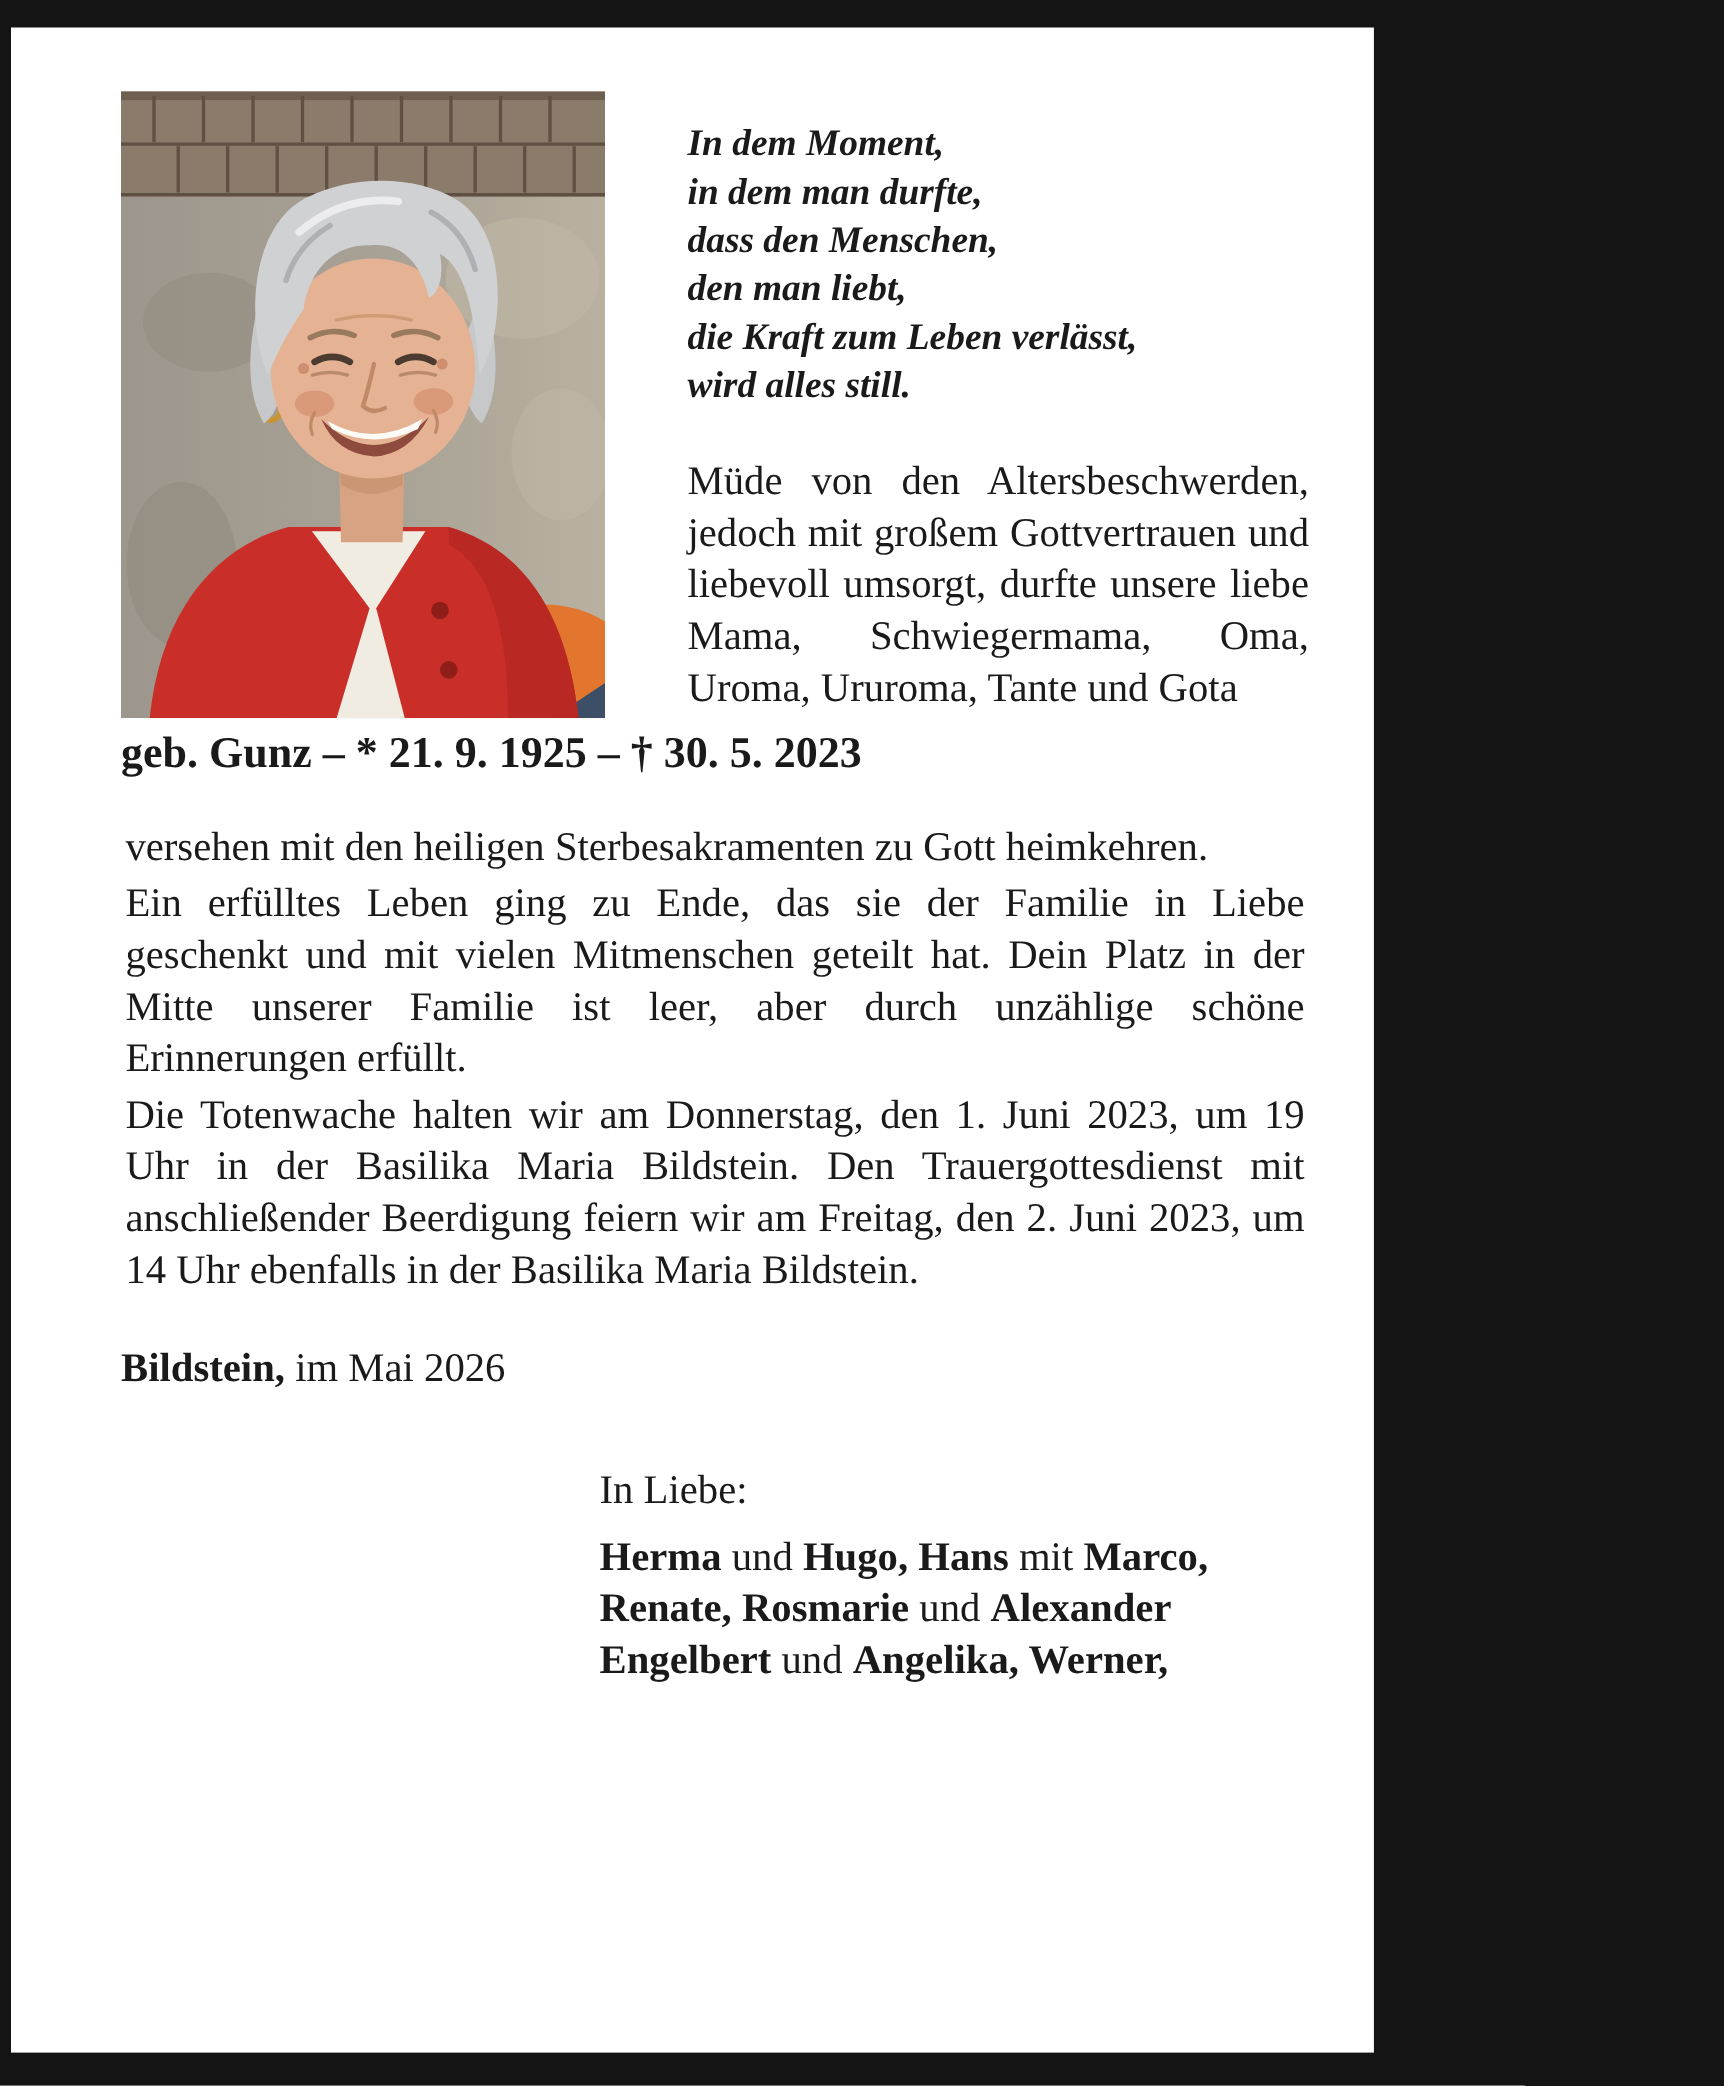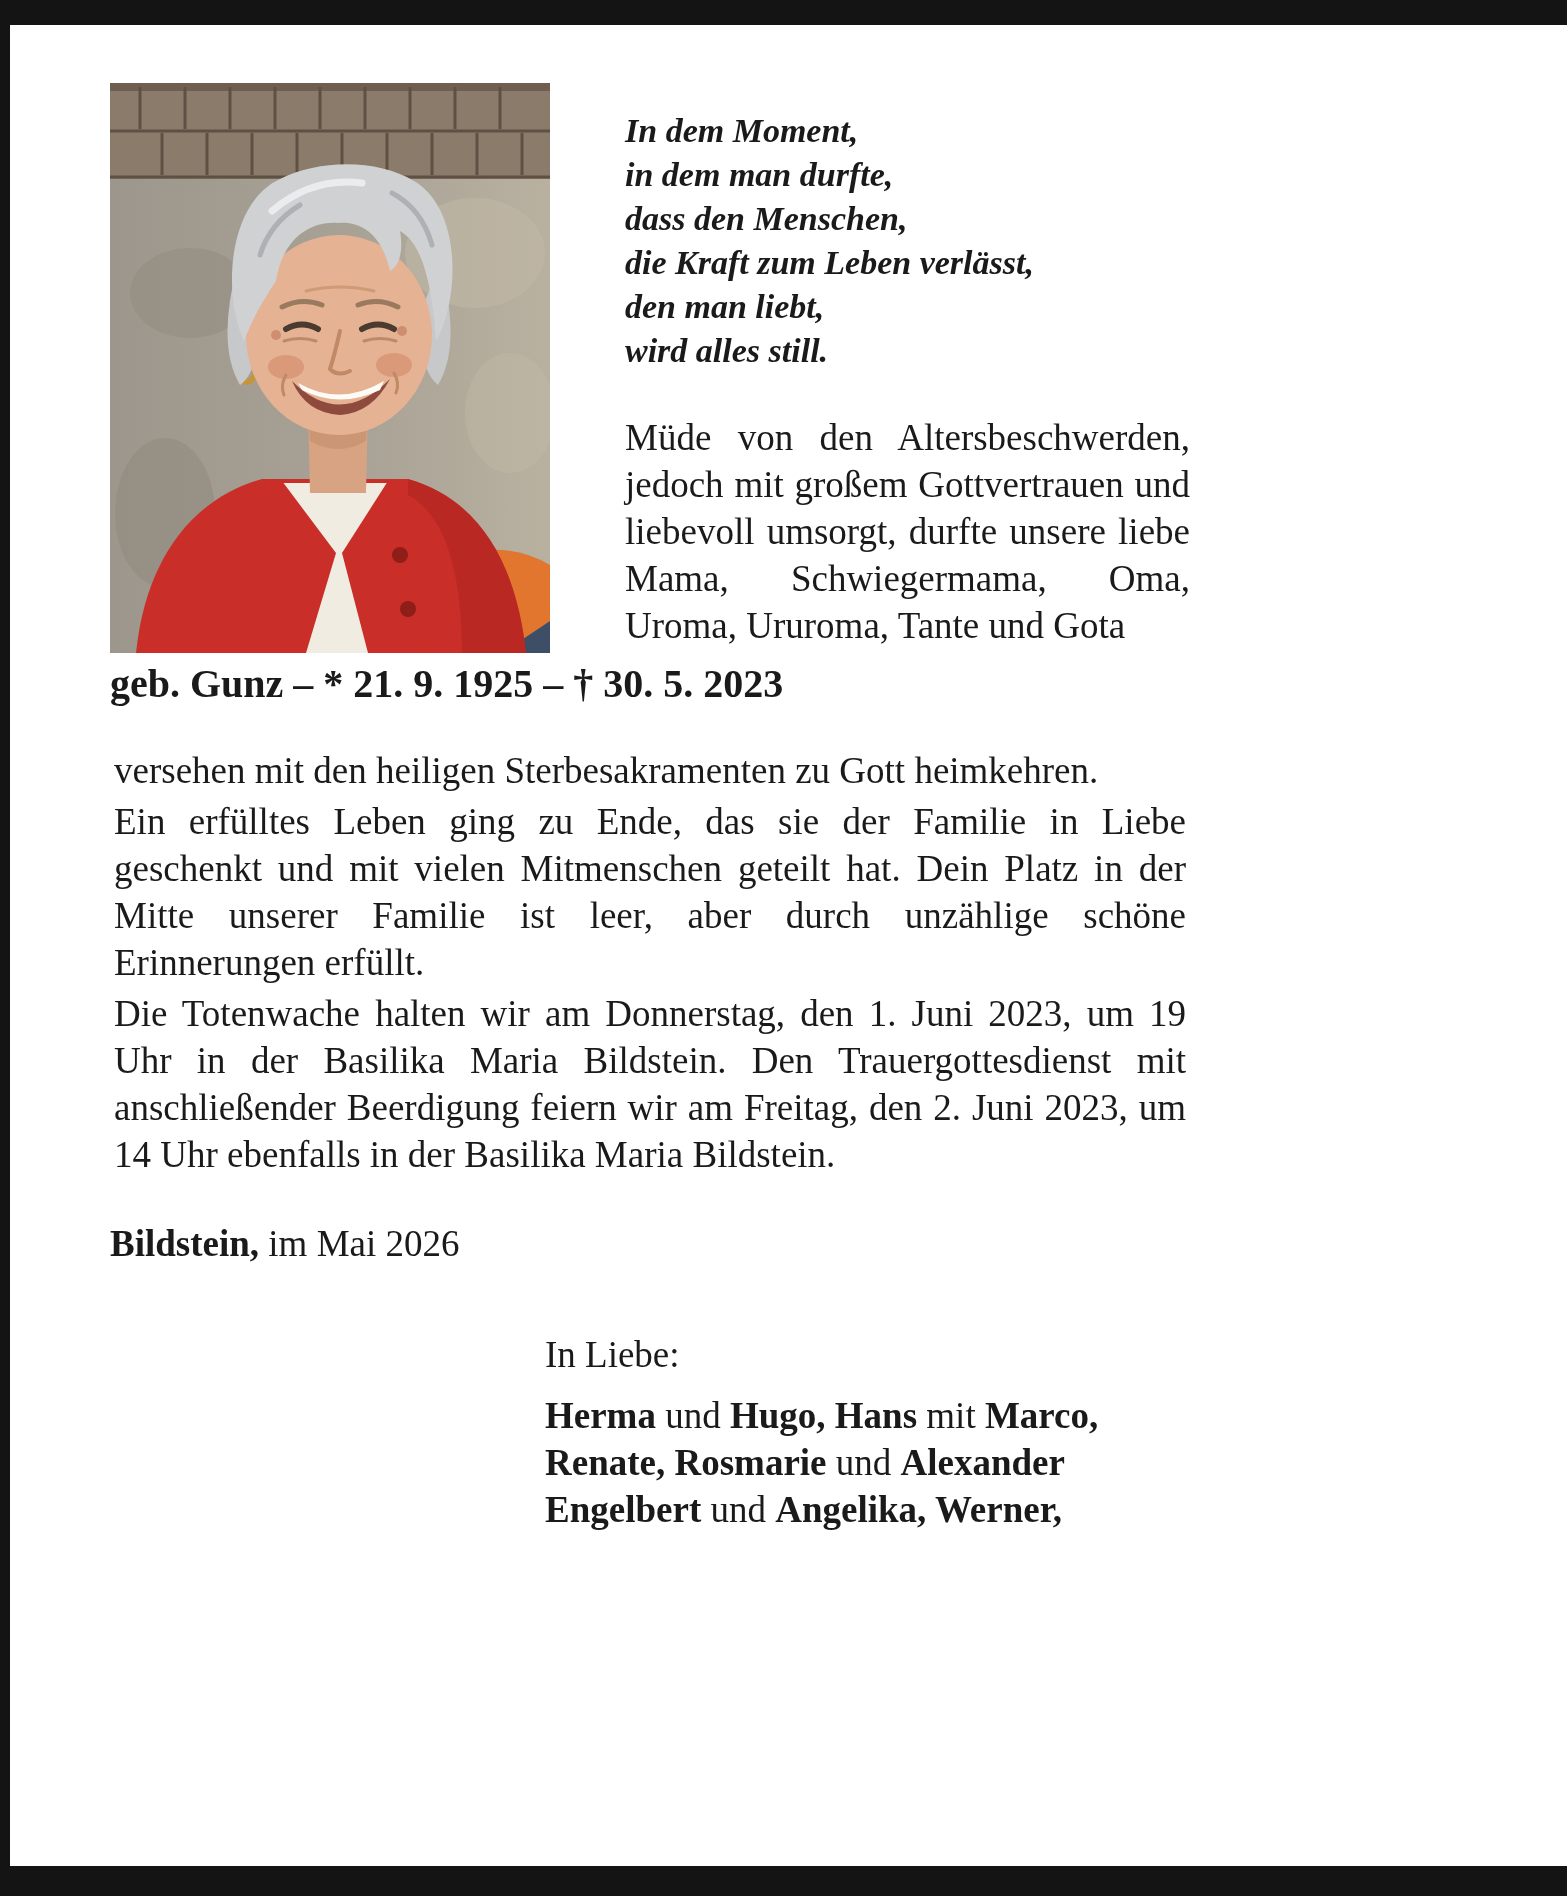--- a/index.html
+++ b/index.html
@@ -7,21 +7,21 @@
   body {
     position: relative;
     background: #141414;
     font-family: "Liberation Serif", "DejaVu Serif", serif;
     color: #1a1a1a;
     overflow: hidden;
   }
   .page {
     position: absolute;
     top: 25px; left: 10px;
-    width: 1558px; height: 1841px;
+    width: 1239px; height: 1841px;
     background: #ffffff;
   }
   .content {
     position: absolute;
     left: 100px; top: 0;
     width: 1080px;
   }
   .top-section {
     display: flex;
     margin-top: 58px;
@@ -195,22 +195,22 @@
           <path d="M176 292 Q170 302 174 312" stroke="#c08a66" stroke-width="3" fill="none" stroke-linecap="round"></path>
           <path d="M284 290 Q290 300 286 310" stroke="#c08a66" stroke-width="3" fill="none" stroke-linecap="round"></path>
         </svg>
       </div>
 
       <div class="right-col">
         <div class="poem">
             <div>In dem Moment,</div>
             <div>in dem man durfte,</div>
             <div>dass den Menschen,</div>
+            <div>den man liebt,</div>
             <div>die Kraft zum Leben verlässt,</div>
-            <div>den man liebt,</div>
             <div>wird alles still.</div>
           </div>
         <p class="intro">Müde von den Altersbeschwerden, jedoch mit großem Gottvertrauen und liebevoll umsorgt, durfte unsere liebe Mama, Schwiegermama, Oma, Uroma, Ururoma, Tante und Gota</p>
       </div>
     </div>
 
 
     <div class="birth-death">geb. Gunz – * 21. 9. 1925 – † 30. 5. 2023</div>
 
     <div class="body-text">

